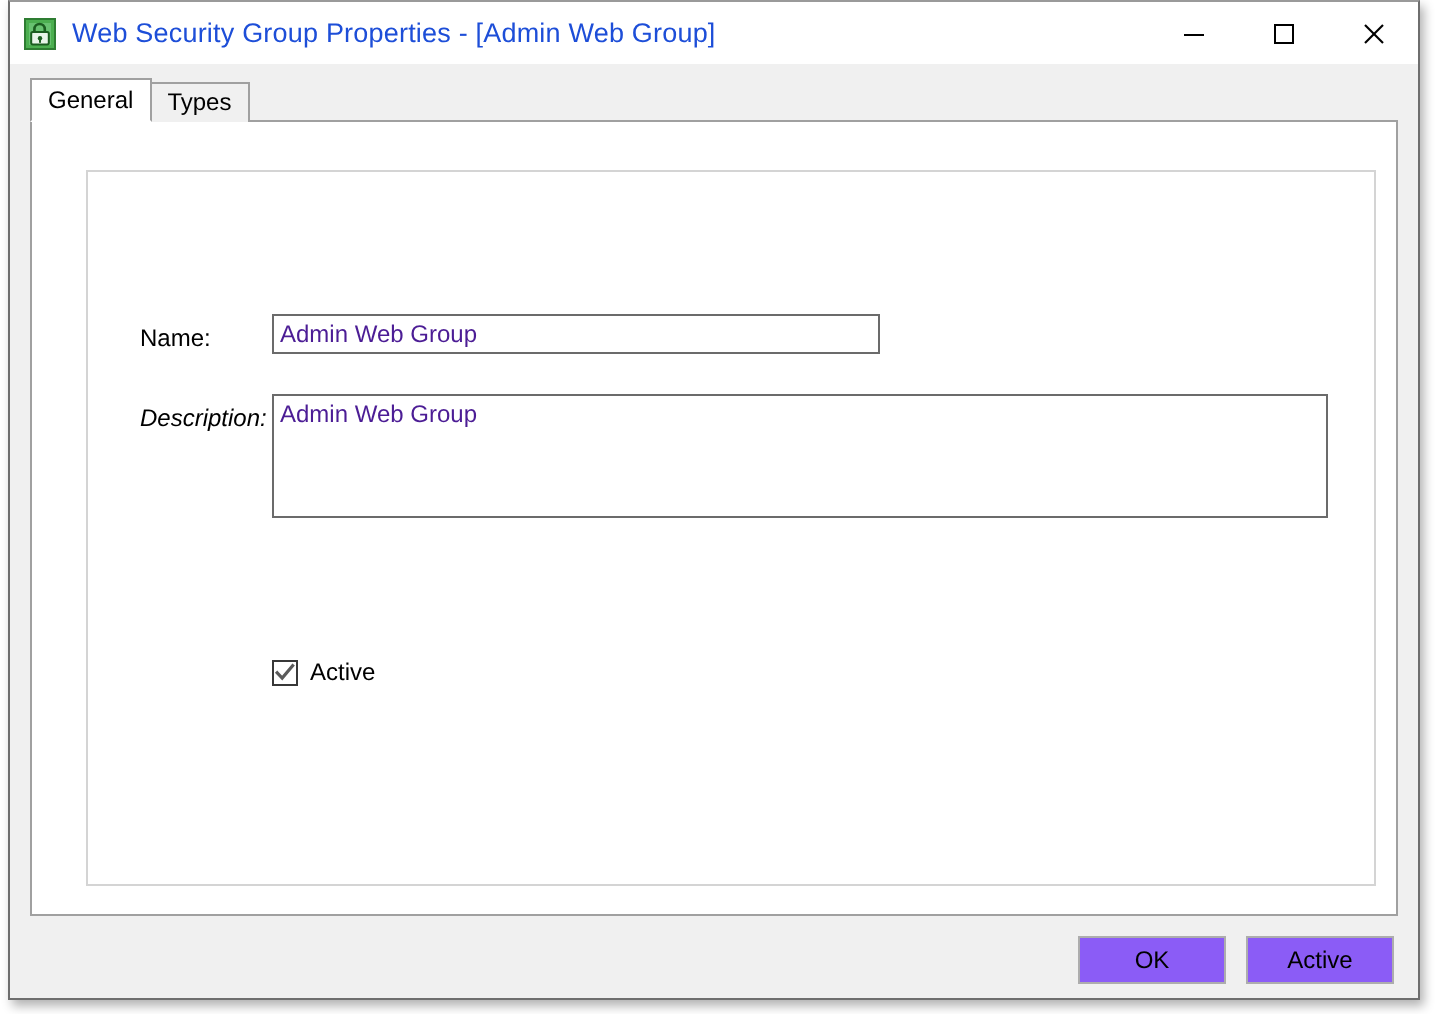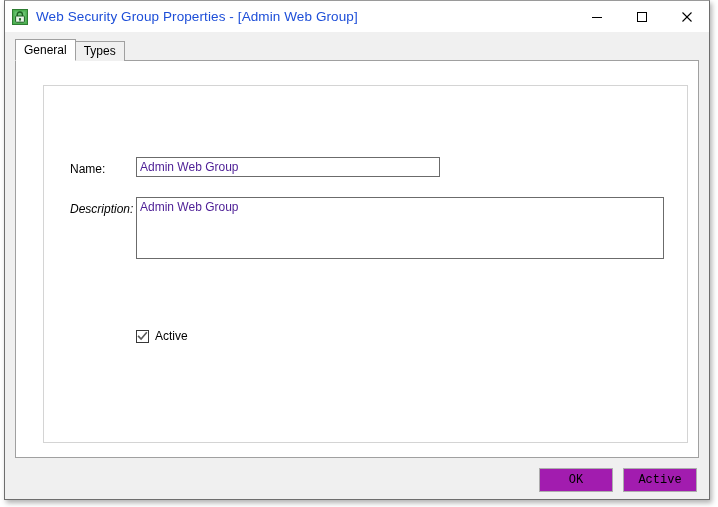--- a/index.html
+++ b/index.html
@@ -199,24 +199,24 @@
     left: 0;
     bottom: 0;
     width: 100%;
     height: 42px;
   }
   .btn {
     position: absolute;
     top: 11px;
     width: 74px;
     height: 24px;
-    background: #a21caf;
+    background: #8b5cf6;
     border: 1px solid #adadad;
     box-sizing: border-box;
-    font-family: Liberation Mono, monospace;
+    font-family: Liberation Sans, sans-serif;
     font-size: 12px;
     color: #000;
     text-align: center;
     line-height: 22px;
     padding: 0;
   }
   .btn-ok { right: 96px; }
   .btn-cancel { right: 12px; }
 </style>
 </head>

